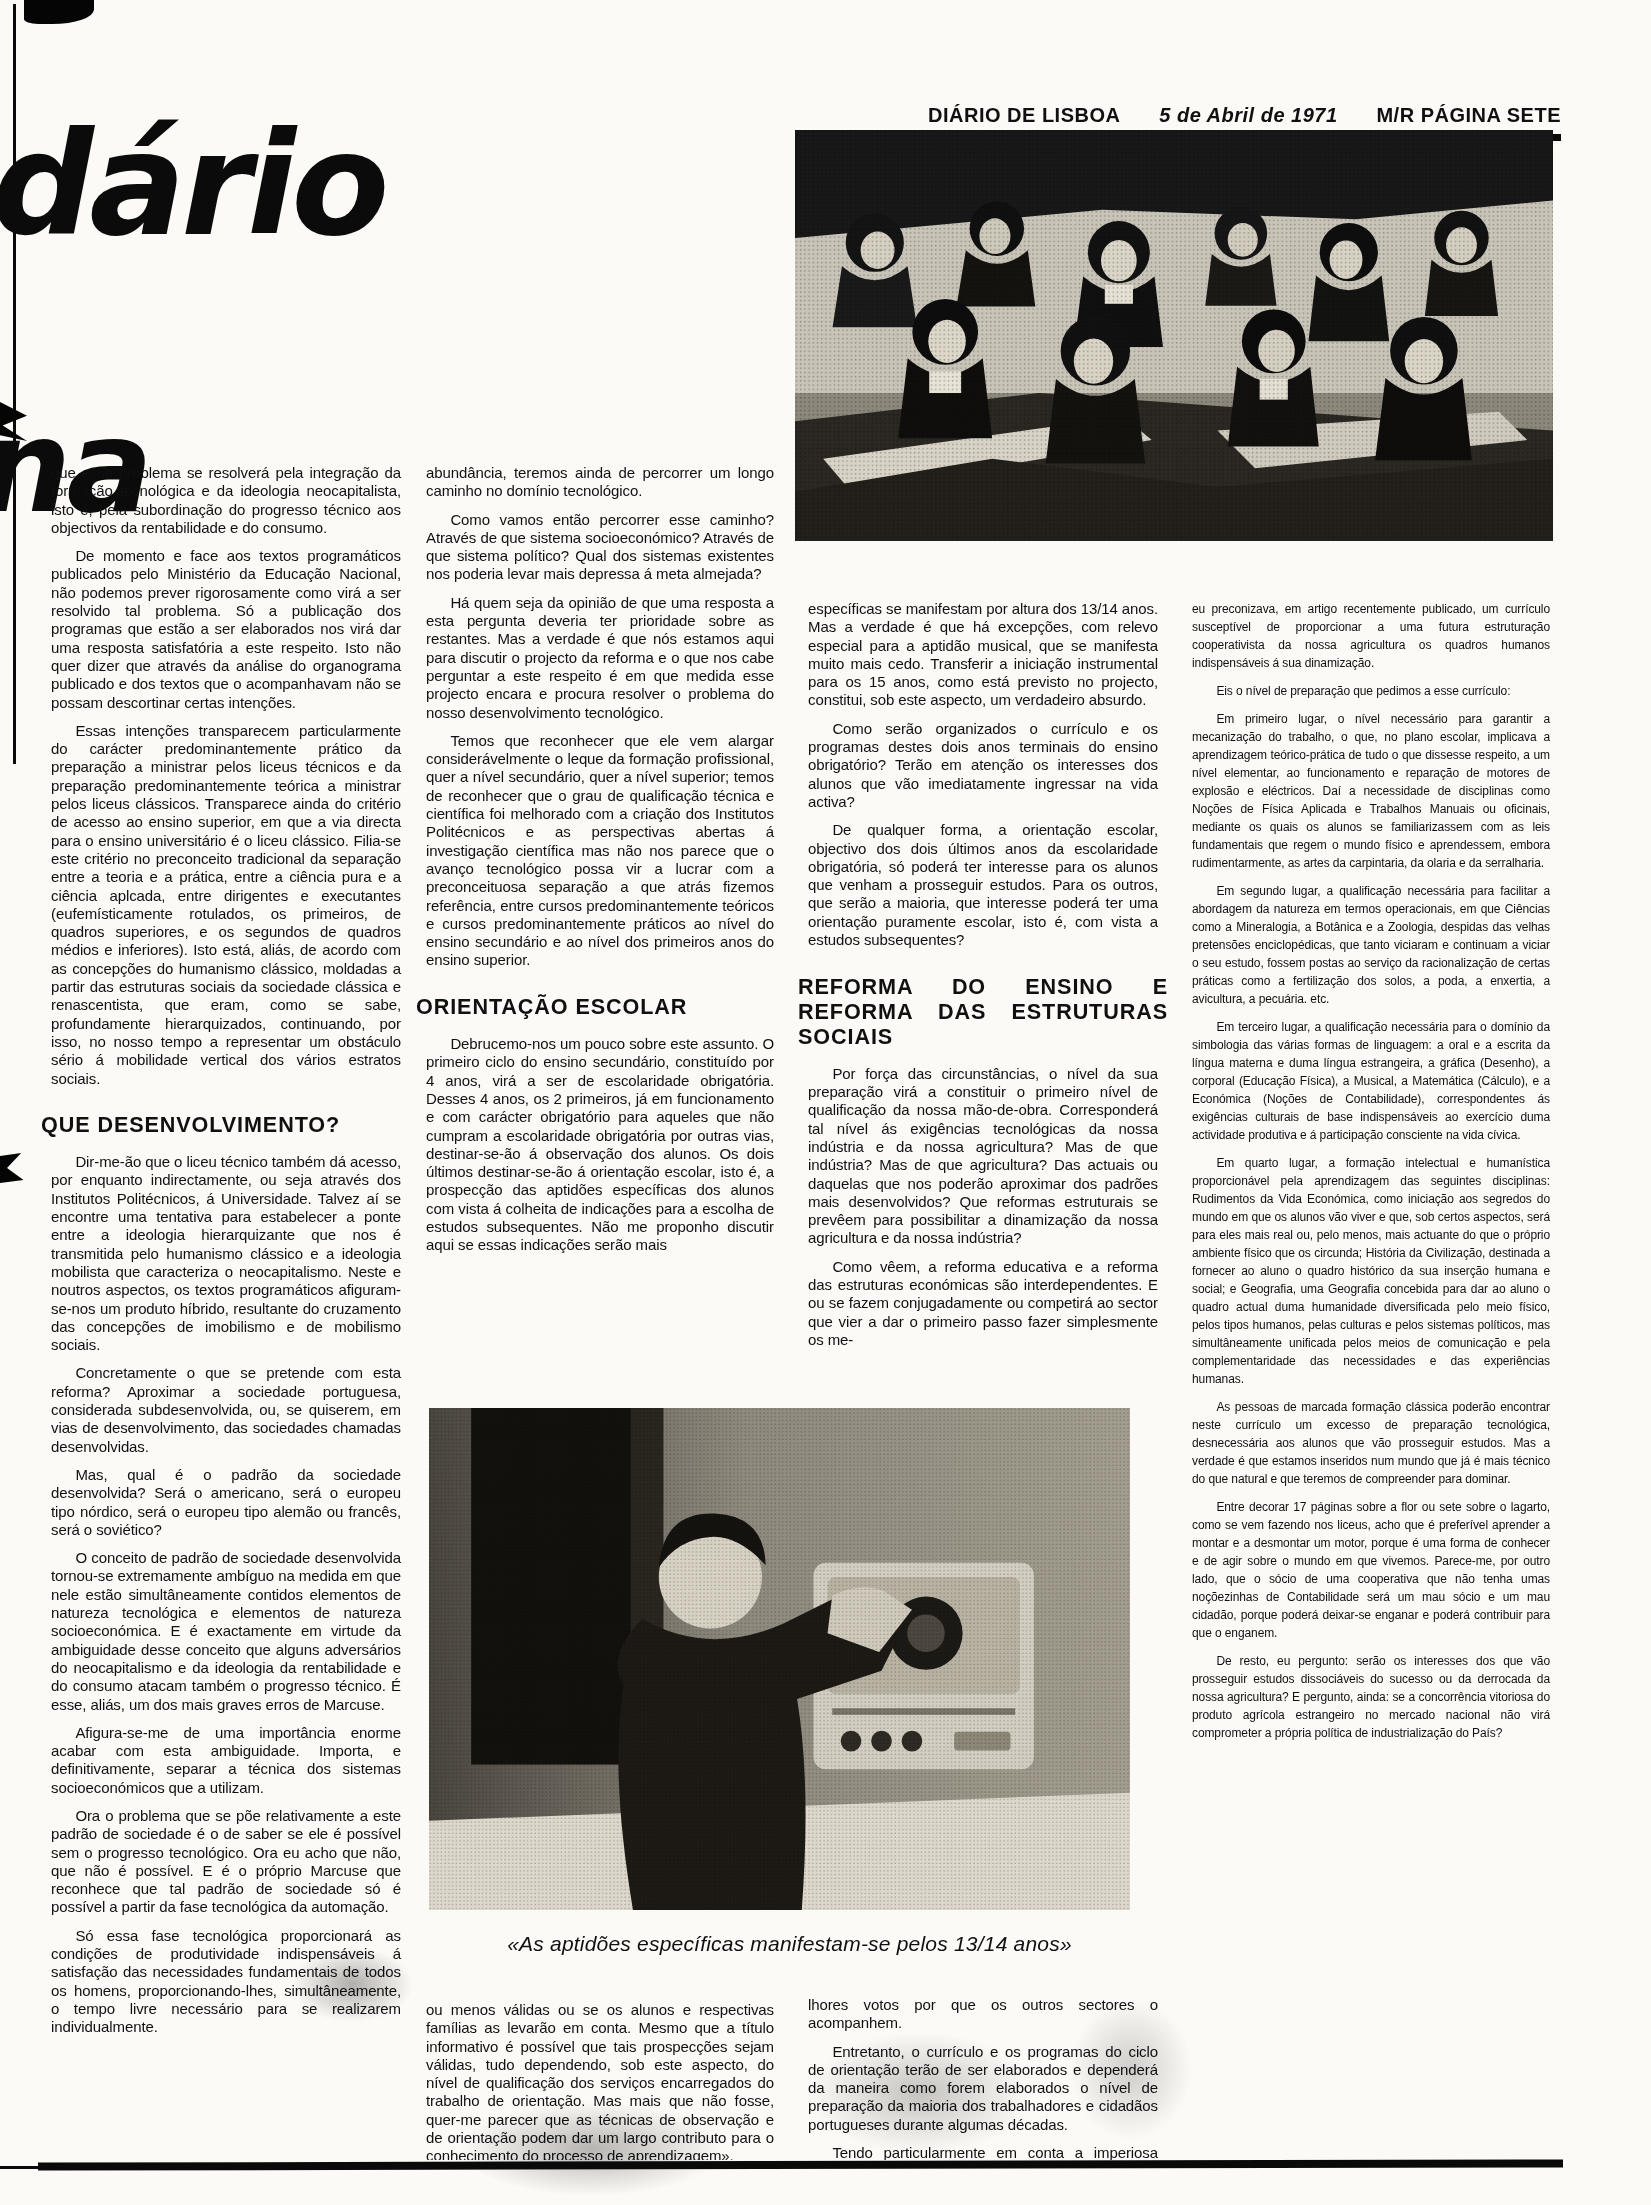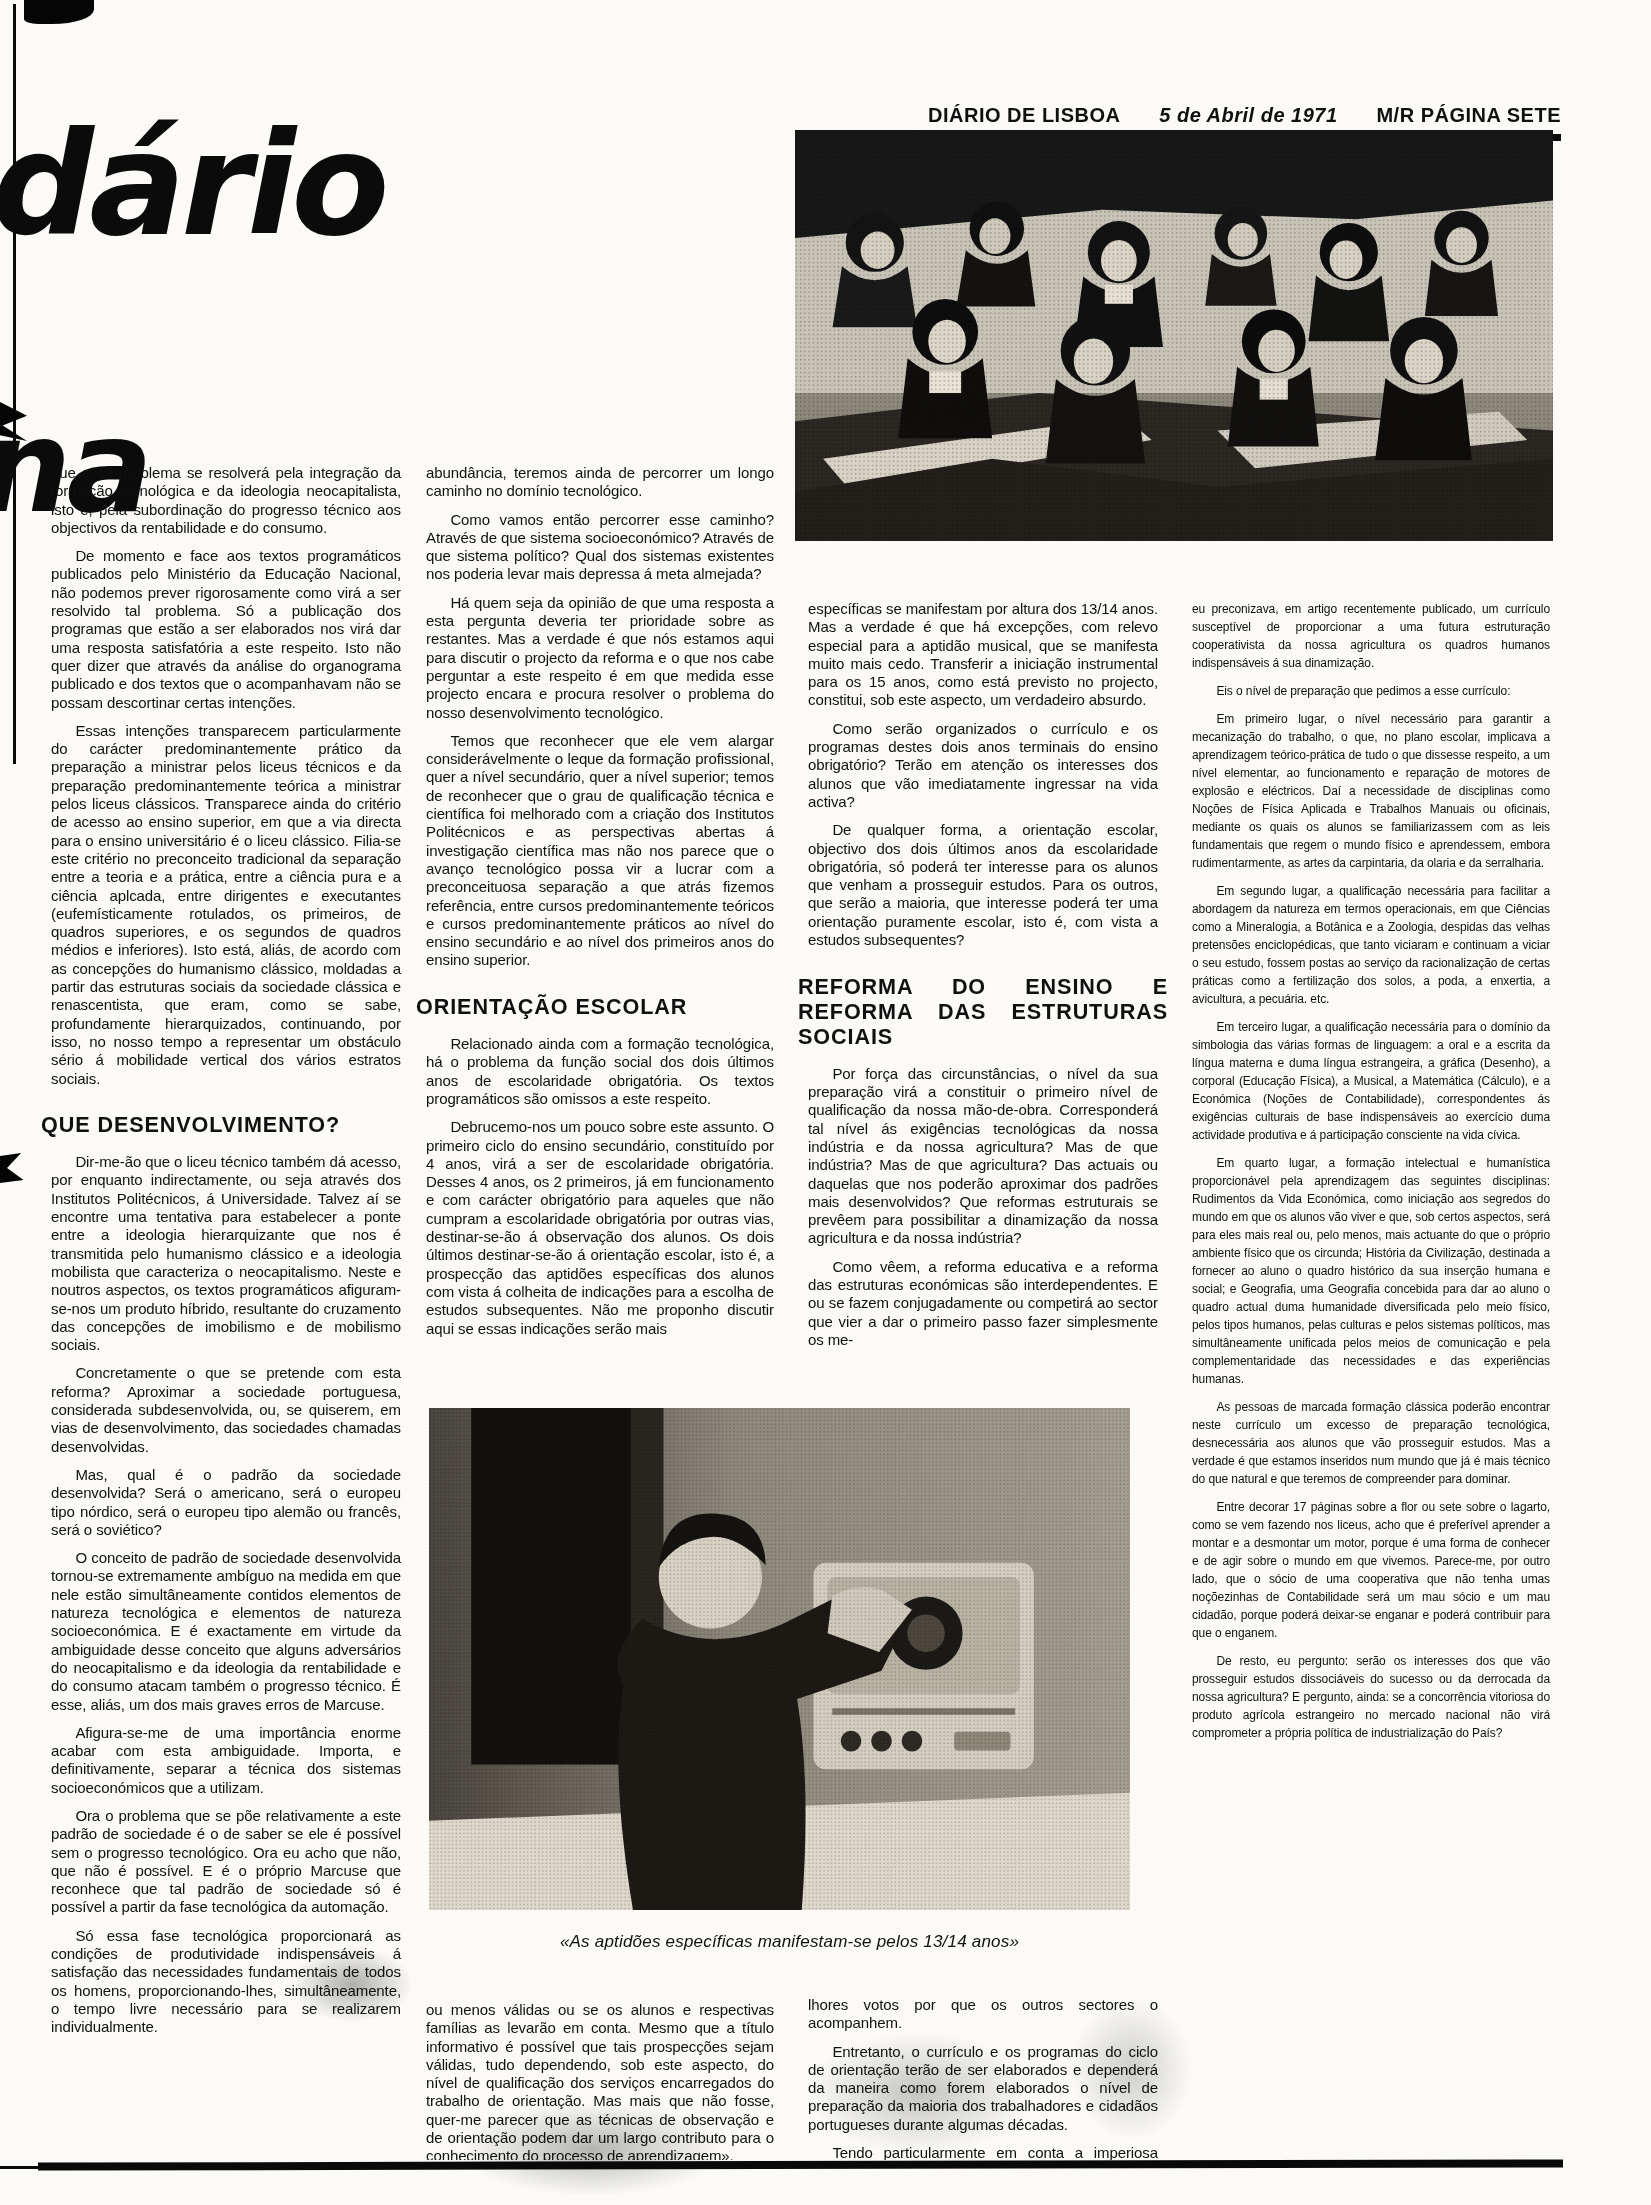--- a/index.html
+++ b/index.html
@@ -32,21 +32,21 @@
     font-weight:800;font-style:italic;color:#0b0b0b;
     letter-spacing:-4.7px;line-height:.9;white-space:nowrap;
   }
   #mast-main{left:-8.4px;top:121px;font-size:143px;}
   #mast-sub{left:-20px;top:409px;font-size:128px;}
   
   .photo{position:absolute;overflow:hidden;background:#555;}
   .photo svg{display:block;width:100%;height:100%;}
   #caption{
     position:absolute;left:448px;top:1932px;width:683px;
-    text-align:center;font-style:italic;font-size:17px;font-weight:500;
+    text-align:center;font-style:italic;font-size:21px;font-weight:500;
     letter-spacing:0.2px;
   }
   
   .col{
     position:absolute;overflow:hidden;
     font-size:15px;line-height:18.3px;text-align:justify;
     letter-spacing:-0.1px;
   }
   .col p{margin:10px;text-indent:24.4px;}
   .col p.ni{text-indent:0;}
@@ -209,21 +209,20 @@
     <p>Só essa fase tecnológica proporcionará as condições de produtividade indispensáveis á satisfação das necessidades fundamentais de todos os homens, proporcionando-lhes, simultâneamente, o tempo livre necessário para se realizarem individualmente.</p>
     <p>Ora eu pergunto: a sociedade portuguesa já se encontrará na fase tecnológica da automação? Evidentemente que não. E não só não atingiu essa fase, como não se encontra ainda em plena fase de trabalho em cadeia. O que quer dizer que, se verdadeiramente quisermos constituir a sociedade da</p>
   </div>
 
   <div id="col2" class="col">
     <p class="ni">abundância, teremos ainda de percorrer um longo caminho no domínio tecnológico.</p>
     <p>Como vamos então percorrer esse caminho? Através de que sistema socioeconómico? Através de que sistema político? Qual dos sistemas existentes nos poderia levar mais depressa á meta almejada?</p>
     <p>Há quem seja da opinião de que uma resposta a esta pergunta deveria ter prioridade sobre as restantes. Mas a verdade é que nós estamos aqui para discutir o projecto da reforma e o que nos cabe perguntar a este respeito é em que medida esse projecto encara e procura resolver o problema do nosso desenvolvimento tecnológico.</p>
     <p>Temos que reconhecer que ele vem alargar considerávelmente o leque da formação profissional, quer a nível secundário, quer a nível superior; temos de reconhecer que o grau de qualificação técnica e científica foi melhorado com a criação dos Institutos Politécnicos e as perspectivas abertas á investigação científica mas não nos parece que o avanço tecnológico possa vir a lucrar com a preconceituosa separação a que atrás fizemos referência, entre cursos predominantemente teóricos e cursos predominantemente práticos ao nível do ensino secundário e ao nível dos primeiros anos do ensino superior.</p>
     <h2>ORIENTAÇÃO ESCOLAR</h2>
-    <p>Relacionado ainda com a formação tecnológica, há o problema da função social dos dois últimos anos de escolaridade obrigatória. Os textos programáticos são omissos a este respeito.</p>
     <p>Debrucemo-nos um pouco sobre este assunto. O primeiro ciclo do ensino secundário, constituído por 4 anos, virá a ser de escolaridade obrigatória. Desses 4 anos, os 2 primeiros, já em funcionamento e com carácter obrigatório para aqueles que não cumpram a escolaridade obrigatória por outras vias, destinar-se-ão á observação dos alunos. Os dois últimos destinar-se-ão á orientação escolar, isto é, a prospecção das aptidões específicas dos alunos com vista á colheita de indicações para a escolha de estudos subsequentes. Não me proponho discutir aqui se essas indicações serão mais</p>
   </div>
 
   <div id="col3" class="col">
     <p class="ni">específicas se manifestam por altura dos 13/14 anos. Mas a verdade é que há excepções, com relevo especial para a aptidão musical, que se manifesta muito mais cedo. Transferir a iniciação instrumental para os 15 anos, como está previsto no projecto, constitui, sob este aspecto, um verdadeiro absurdo.</p>
     <p>Como serão organizados o currículo e os programas destes dois anos terminais do ensino obrigatório? Terão em atenção os interesses dos alunos que vão imediatamente ingressar na vida activa?</p>
     <p>De qualquer forma, a orientação escolar, objectivo dos dois últimos anos da escolaridade obrigatória, só poderá ter interesse para os alunos que venham a prosseguir estudos. Para os outros, que serão a maioria, que interesse poderá ter uma orientação puramente escolar, isto é, com vista a estudos subsequentes?</p>
     <h2>REFORMA DO ENSINO E REFORMA DAS ESTRUTURAS SOCIAIS</h2>
     <p>Por força das circunstâncias, o nível da sua preparação virá a constituir o primeiro nível de qualificação da nossa mão-de-obra. Corresponderá tal nível ás exigências tecnológicas da nossa indústria e da nossa agricultura? Mas de que indústria? Mas de que agricultura? Das actuais ou daquelas que nos poderão aproximar dos padrões mais desenvolvidos? Que reformas estruturais se prevêem para possibilitar a dinamização da nossa agricultura e da nossa indústria?</p>
     <p>Como vêem, a reforma educativa e a reforma das estruturas económicas são interdependentes. E ou se fazem conjugadamente ou competirá ao sector que vier a dar o primeiro passo fazer simplesmente os me-</p>

